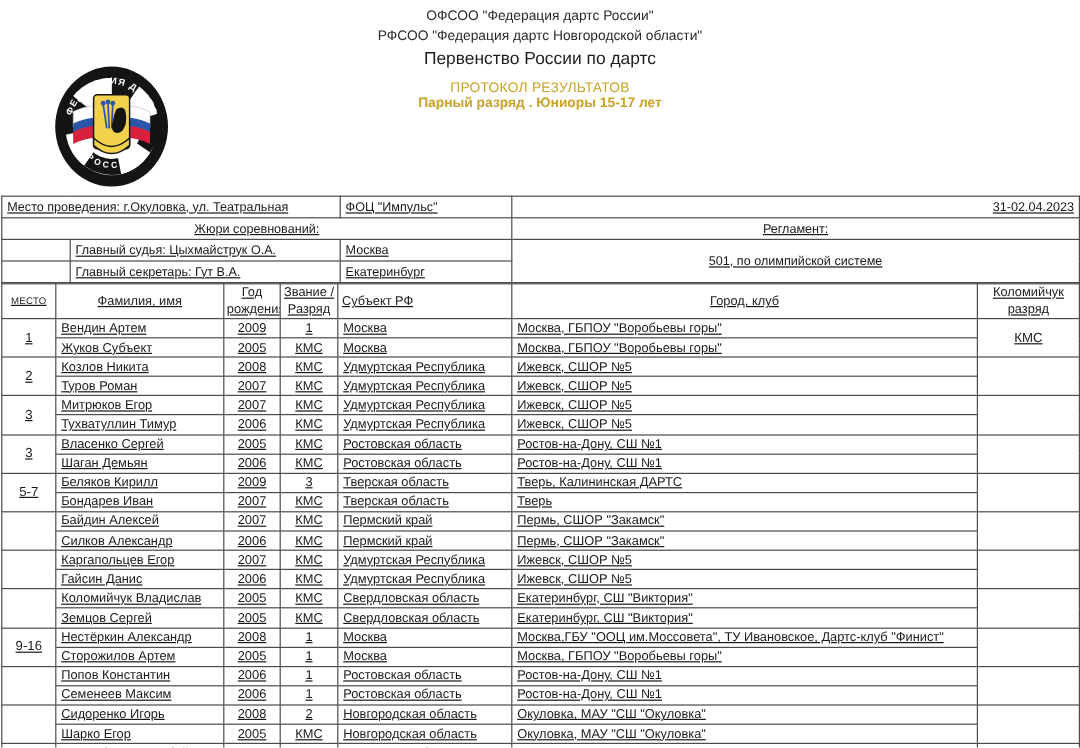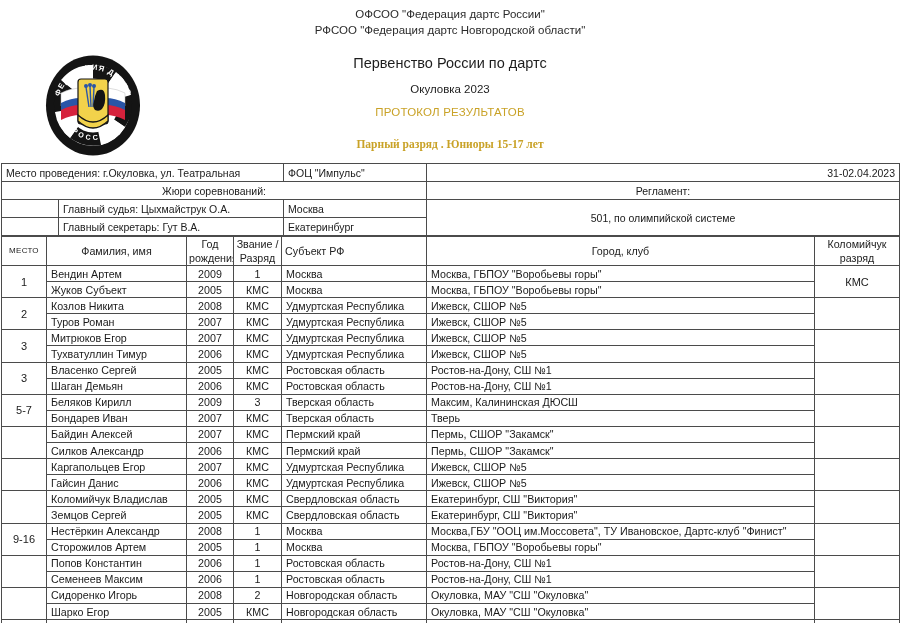--- a/index.html
+++ b/index.html
@@ -24,61 +24,61 @@
   }
   .org-lines {
     text-align: center;
     padding-top: 7px;
     font-size: 11.5px;
     line-height: 15.5px;
     color: #2b2b2b;
   }
   .event-title {
     text-align: center;
-    margin-top: 17px;
+    margin-top: 3px;
     font-size: 14.5px;
     color: #1d1d1d;
   }
   .event-place {
     text-align: center;
     margin-top: 12px;
     font-size: 11.5px;
     color: #1d1d1d;
   }
   .protocol-word {
     text-align: center;
     margin-top: 11px;
     font-size: 11.5px;
     font-weight: normal;
     letter-spacing: .2px;
   }
   .discipline {
     text-align: center;
-    margin-top: 20px;
+    margin-top: 0;
     font-size: 11.5px;
     font-weight: bold;
-    font-family: Liberation Serif, serif;
   }
 
   
   .emblem {
     position: absolute;
     left: 45px;
     top: 55px;
     width: 96px;
     height: 101px;
   }
   .emblem svg { display: block; }
 
   
   table {
     border-collapse: collapse;
     table-layout: fixed;
     width: 898px;
     margin: 0 1px;
+    text-decoration: underline;
   }
   td, th {
     border: 1px solid #4b4b4b;
     padding: 0 2px;
     font-size: 10.5px;
     font-weight: normal;
     vertical-align: middle;
     overflow: hidden;
     white-space: nowrap;
   }
@@ -171,21 +171,20 @@
       </text>
     </svg>
   </div>
 
   <div class="org-lines">
     <div>ОФСОО "Федерация дартс России"</div>
     <div>РФСОО "Федерация дартс Новгородской области"</div>
   </div>
 
   <div class="event-title">Первенство России по дартс</div>
-  <div class="event-place">Окуловка 2023</div>
   <div class="protocol-word" style="color: rgb(201, 162, 39);">ПРОТОКОЛ РЕЗУЛЬТАТОВ</div>
   <div class="discipline" style="color: rgb(201, 162, 39);">Парный разряд . Юниоры 15-17 лет</div>
 </div>
 
 <table class="info-table">
   <colgroup>
     <col style="width:57px">
       <col style="width:225px">
       <col style="width:143px">
       <col style="width:473px">
@@ -308,21 +307,21 @@
         <td class="rank">КМС</td>
         <td class="subject">Ростовская область</td>
         <td class="club">Ростов-на-Дону, СШ №1</td>
       </tr>
       <tr>
         <td class="place" rowspan="2">5-7</td>
         <td class="name">Беляков Кирилл</td>
         <td class="year">2009</td>
         <td class="rank">3</td>
         <td class="subject">Тверская область</td>
-        <td class="club">Максим, Калининская ДЮСШ</td>
+        <td class="club">Тверь, Калининская ДАРТС</td>
         <td class="achieved" rowspan="2"></td>
       </tr>
       <tr>
         <td class="name">Бондарев Иван</td>
         <td class="year">2007</td>
         <td class="rank">КМС</td>
         <td class="subject">Тверская область</td>
         <td class="club">Тверь</td>
       </tr>
       <tr>

